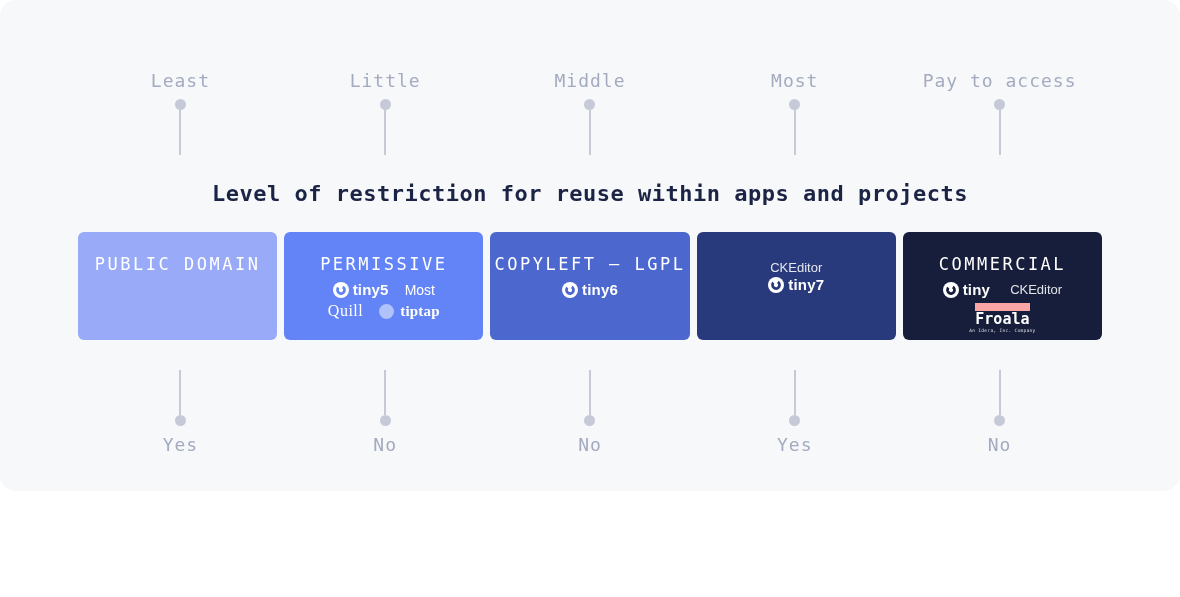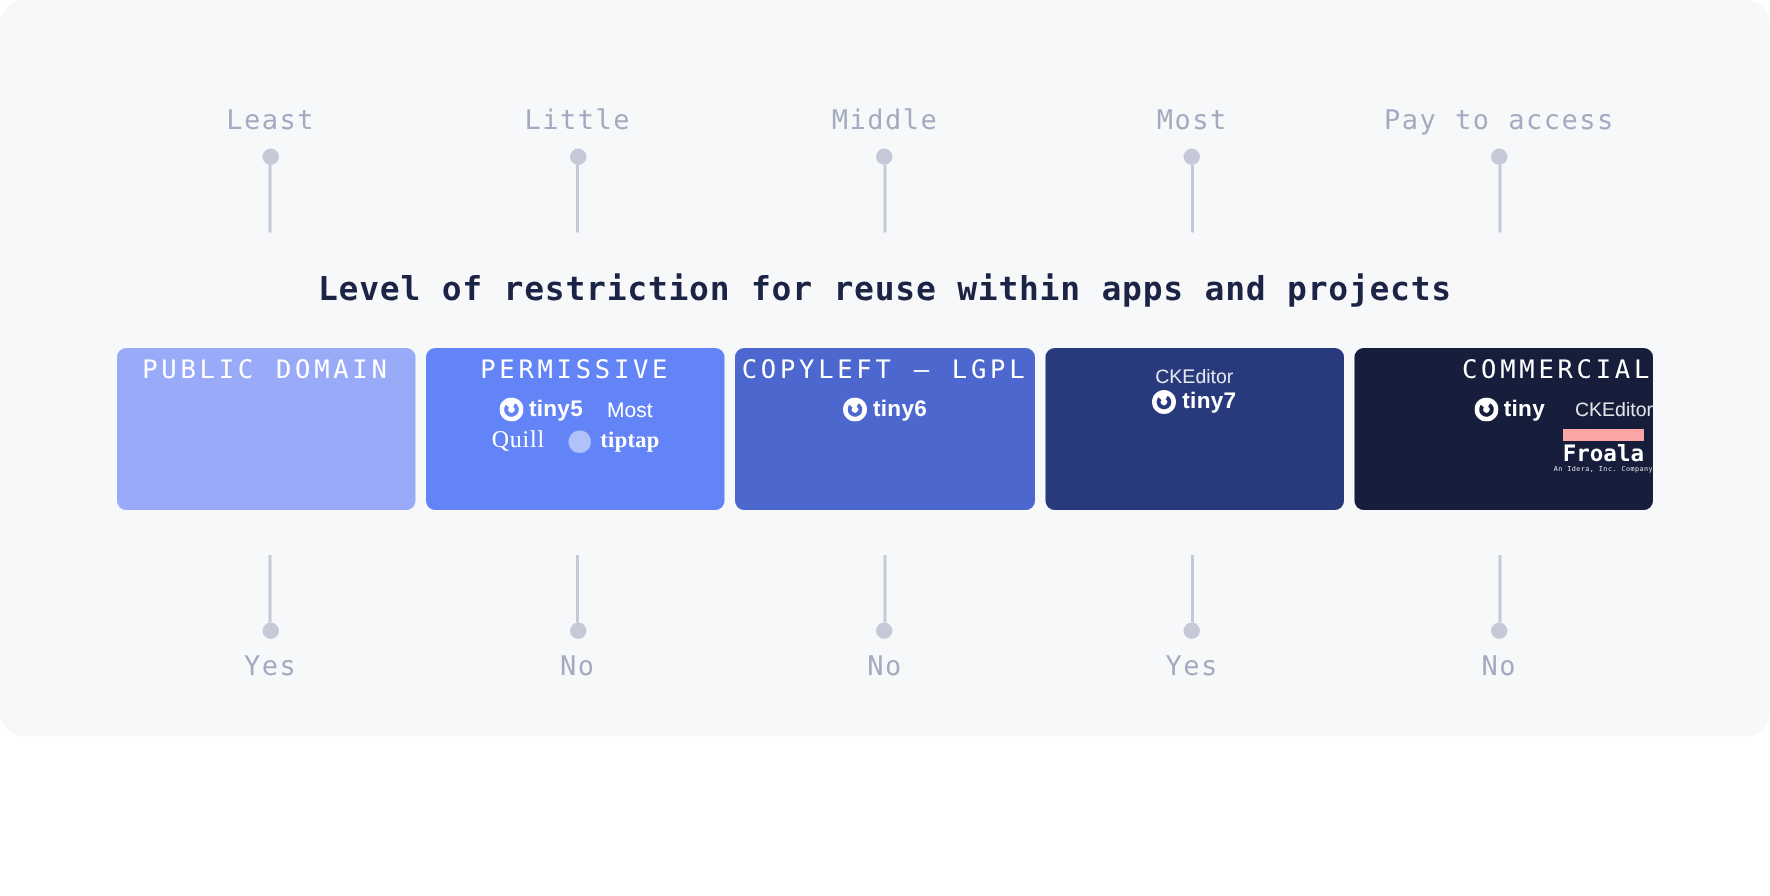--- a/index.html
+++ b/index.html
@@ -33,21 +33,21 @@
     font-weight:600;
     color:#1c2445;
     letter-spacing:0.5px;
   }
   .cards{margin-top:26px;gap:7px;}
   .card{
     flex:1;
     height:108px;
     border-radius:6px;
     display:flex;flex-direction:column;align-items:center;
-    padding-top:5px;box-sizing:border-box;
+    padding-top:22px;box-sizing:border-box;
     color:#ffffff;
   }
   .card-title{
     font-size:17px;
     letter-spacing:2.5px;
     font-weight:500;
     white-space:nowrap;
   }
   .logo-row{
     display:flex;align-items:center;gap:16px;
@@ -183,21 +183,21 @@
         <span class="logo">
           <svg class="tiny-icon" viewBox="0 0 20 20">
             <circle cx="10" cy="10" r="10" fill="#ffffff"></circle>
             <circle cx="10" cy="10" r="4.4" fill="none" stroke="var(--card-bg,#283a7b)" stroke-width="3.4" stroke-dasharray="21 7" transform="rotate(-60 10 10)"></circle>
           </svg>
           <b>tiny7</b>
         </span>
       </div>
     </div>
 
-    <div class="card" style="background: rgb(23, 30, 60); align-items: flex-end; --card-bg: #171e3c;">
+    <div class="card" style="background: rgb(23, 30, 60); --card-bg: #171e3c;">
       <div class="card-title">COMMERCIAL</div>
       <div class="logo-row" style="gap:20px;">
         <span class="logo">
           <svg class="tiny-icon" viewBox="0 0 20 20">
             <circle cx="10" cy="10" r="10" fill="#ffffff"></circle>
             <circle cx="10" cy="10" r="4.4" fill="none" stroke="var(--card-bg,#171e3c)" stroke-width="3.4" stroke-dasharray="21 7" transform="rotate(-60 10 10)"></circle>
           </svg>
           <b>tiny</b>
         </span>
         <span class="logo ckeditor-logo">CKEditor</span>

